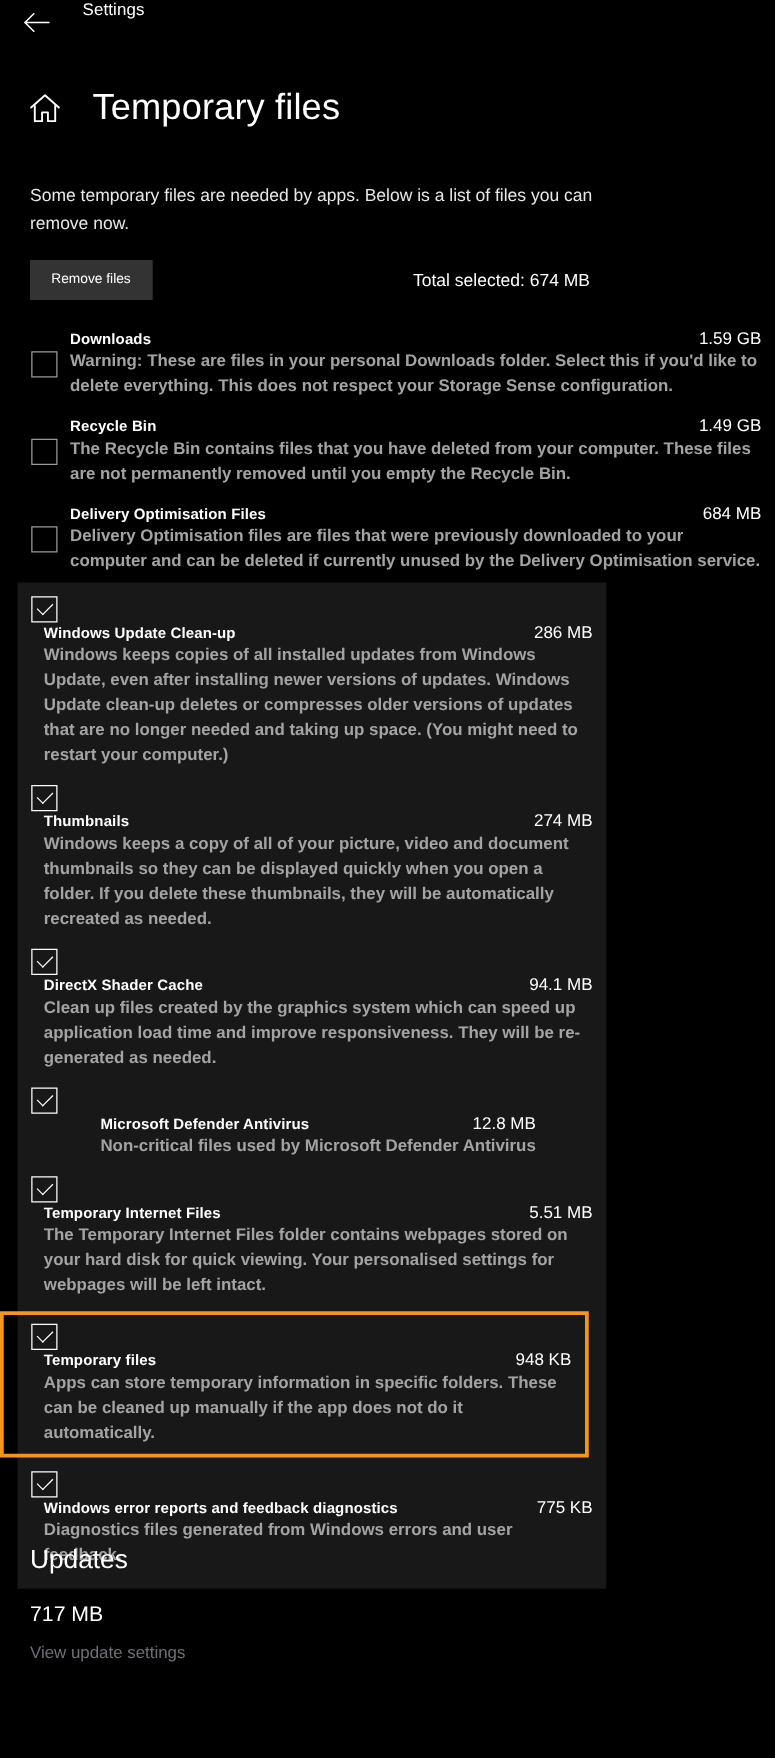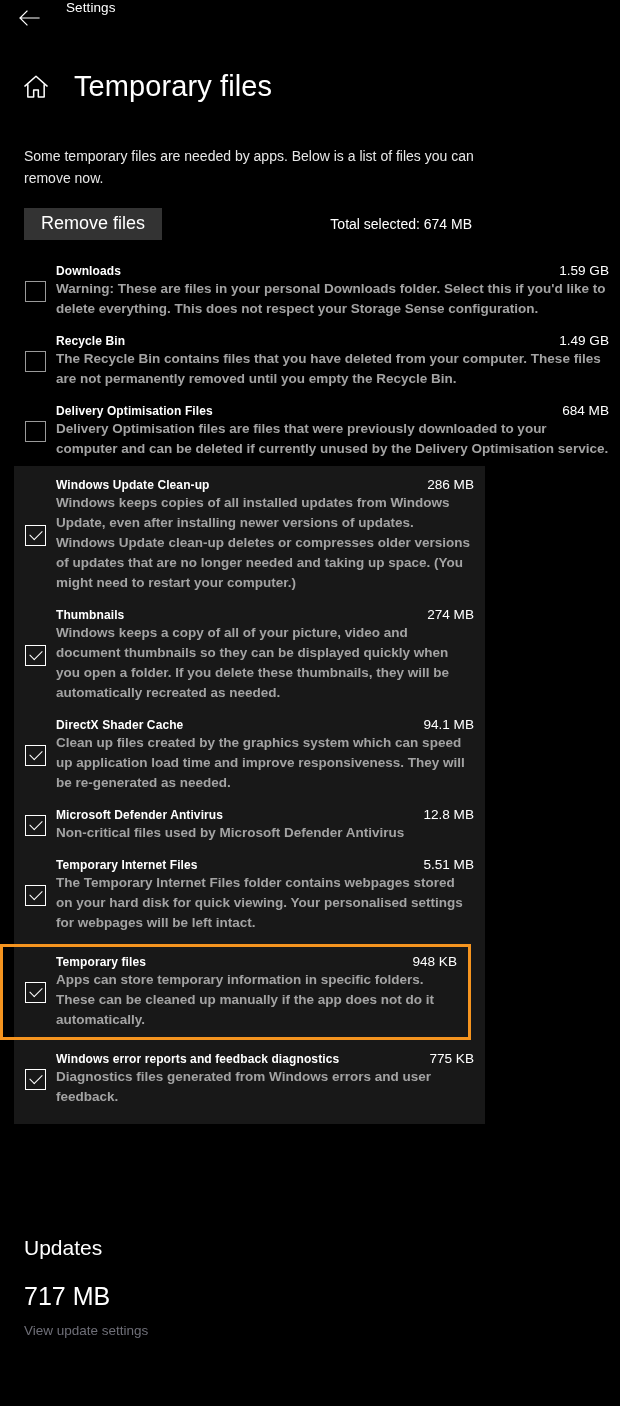--- a/index.html
+++ b/index.html
@@ -51,40 +51,40 @@
     font-size: 14px; line-height: 22px; color: #e8e8e8;
   }
 
   
   .action-row {
     position: absolute; top: 208px; left: 24px; width: 448px;
     display: flex; align-items: center; justify-content: space-between;
   }
   .remove-btn {
     background: #333333; color: #ffffff; border: 1px solid #333333;
-    font-family: "Liberation Sans", sans-serif; font-size: 18px;
+    font-family: "Liberation Sans", sans-serif; font-size: 11px;
     padding: 7px 16px 8px 16px; line-height: 15px; cursor: default;
     border-radius: 0;
   }
   .total-selected { font-size: 14px; color: #ffffff; }
 
   
   .list { position: absolute; top: 256px; left: 0; width: 620px; }
 
   .group-plain { background: #000000; padding: 0; }
   .group-shaded { background: #181818; padding: 4px 0 10px 0; width: 471px; margin-left: 14px; }
 
   .item {
     position: relative;
     display: flex;
     align-items: flex-start;
     padding: 7px 0 7px 0;
   }
   .group-plain .item { padding-left: 25px; padding-right: 0; }
-  .group-shaded .item { padding-left: 11px; padding-right: 0; }
+  .group-shaded .item { padding-left: 11px; padding-right: 0; flex-direction: column; }
 
   .item.highlighted {
     border: 3px solid #f5941f;
     margin-left: -14px;
     padding-left: 22px;
     margin-right: 0;
     width: 471px;
   }
   .group-shaded .item.highlighted { margin-top: 4px; margin-bottom: 4px; }
 
@@ -113,21 +113,21 @@
   .item-title { font-size: 12px; font-weight: bold; color: #ffffff; letter-spacing: .1px; }
   .item-size { font-size: 13.6px; color: #ffffff; white-space: nowrap; margin-left: 12px; }
   .item-desc { font-size: 13.5px; line-height: 20px; color: #a3a3a3; margin-top: 1px; font-weight: bold; }
 
   
   .item { align-items: center; }
 
   
   .updates { position: absolute; left: 24px; top: 1236px; width: 400px; }
   .updates-title { font-size: 21px; font-weight: 400; color: #ffffff; }
-  .updates-size { font-size: 25px; font-weight: 400; color: #ffffff; margin-top: 22px; }
+  .updates-size { font-size: 17px; font-weight: 400; color: #ffffff; margin-top: 22px; }
   .updates-link {
     font-size: 13.5px; color: #6f6f78; margin-top: 12px; display: inline-block;
     cursor: default;
   }
 </style>
 </head>
 <body>
 
 <div class="page">
 

